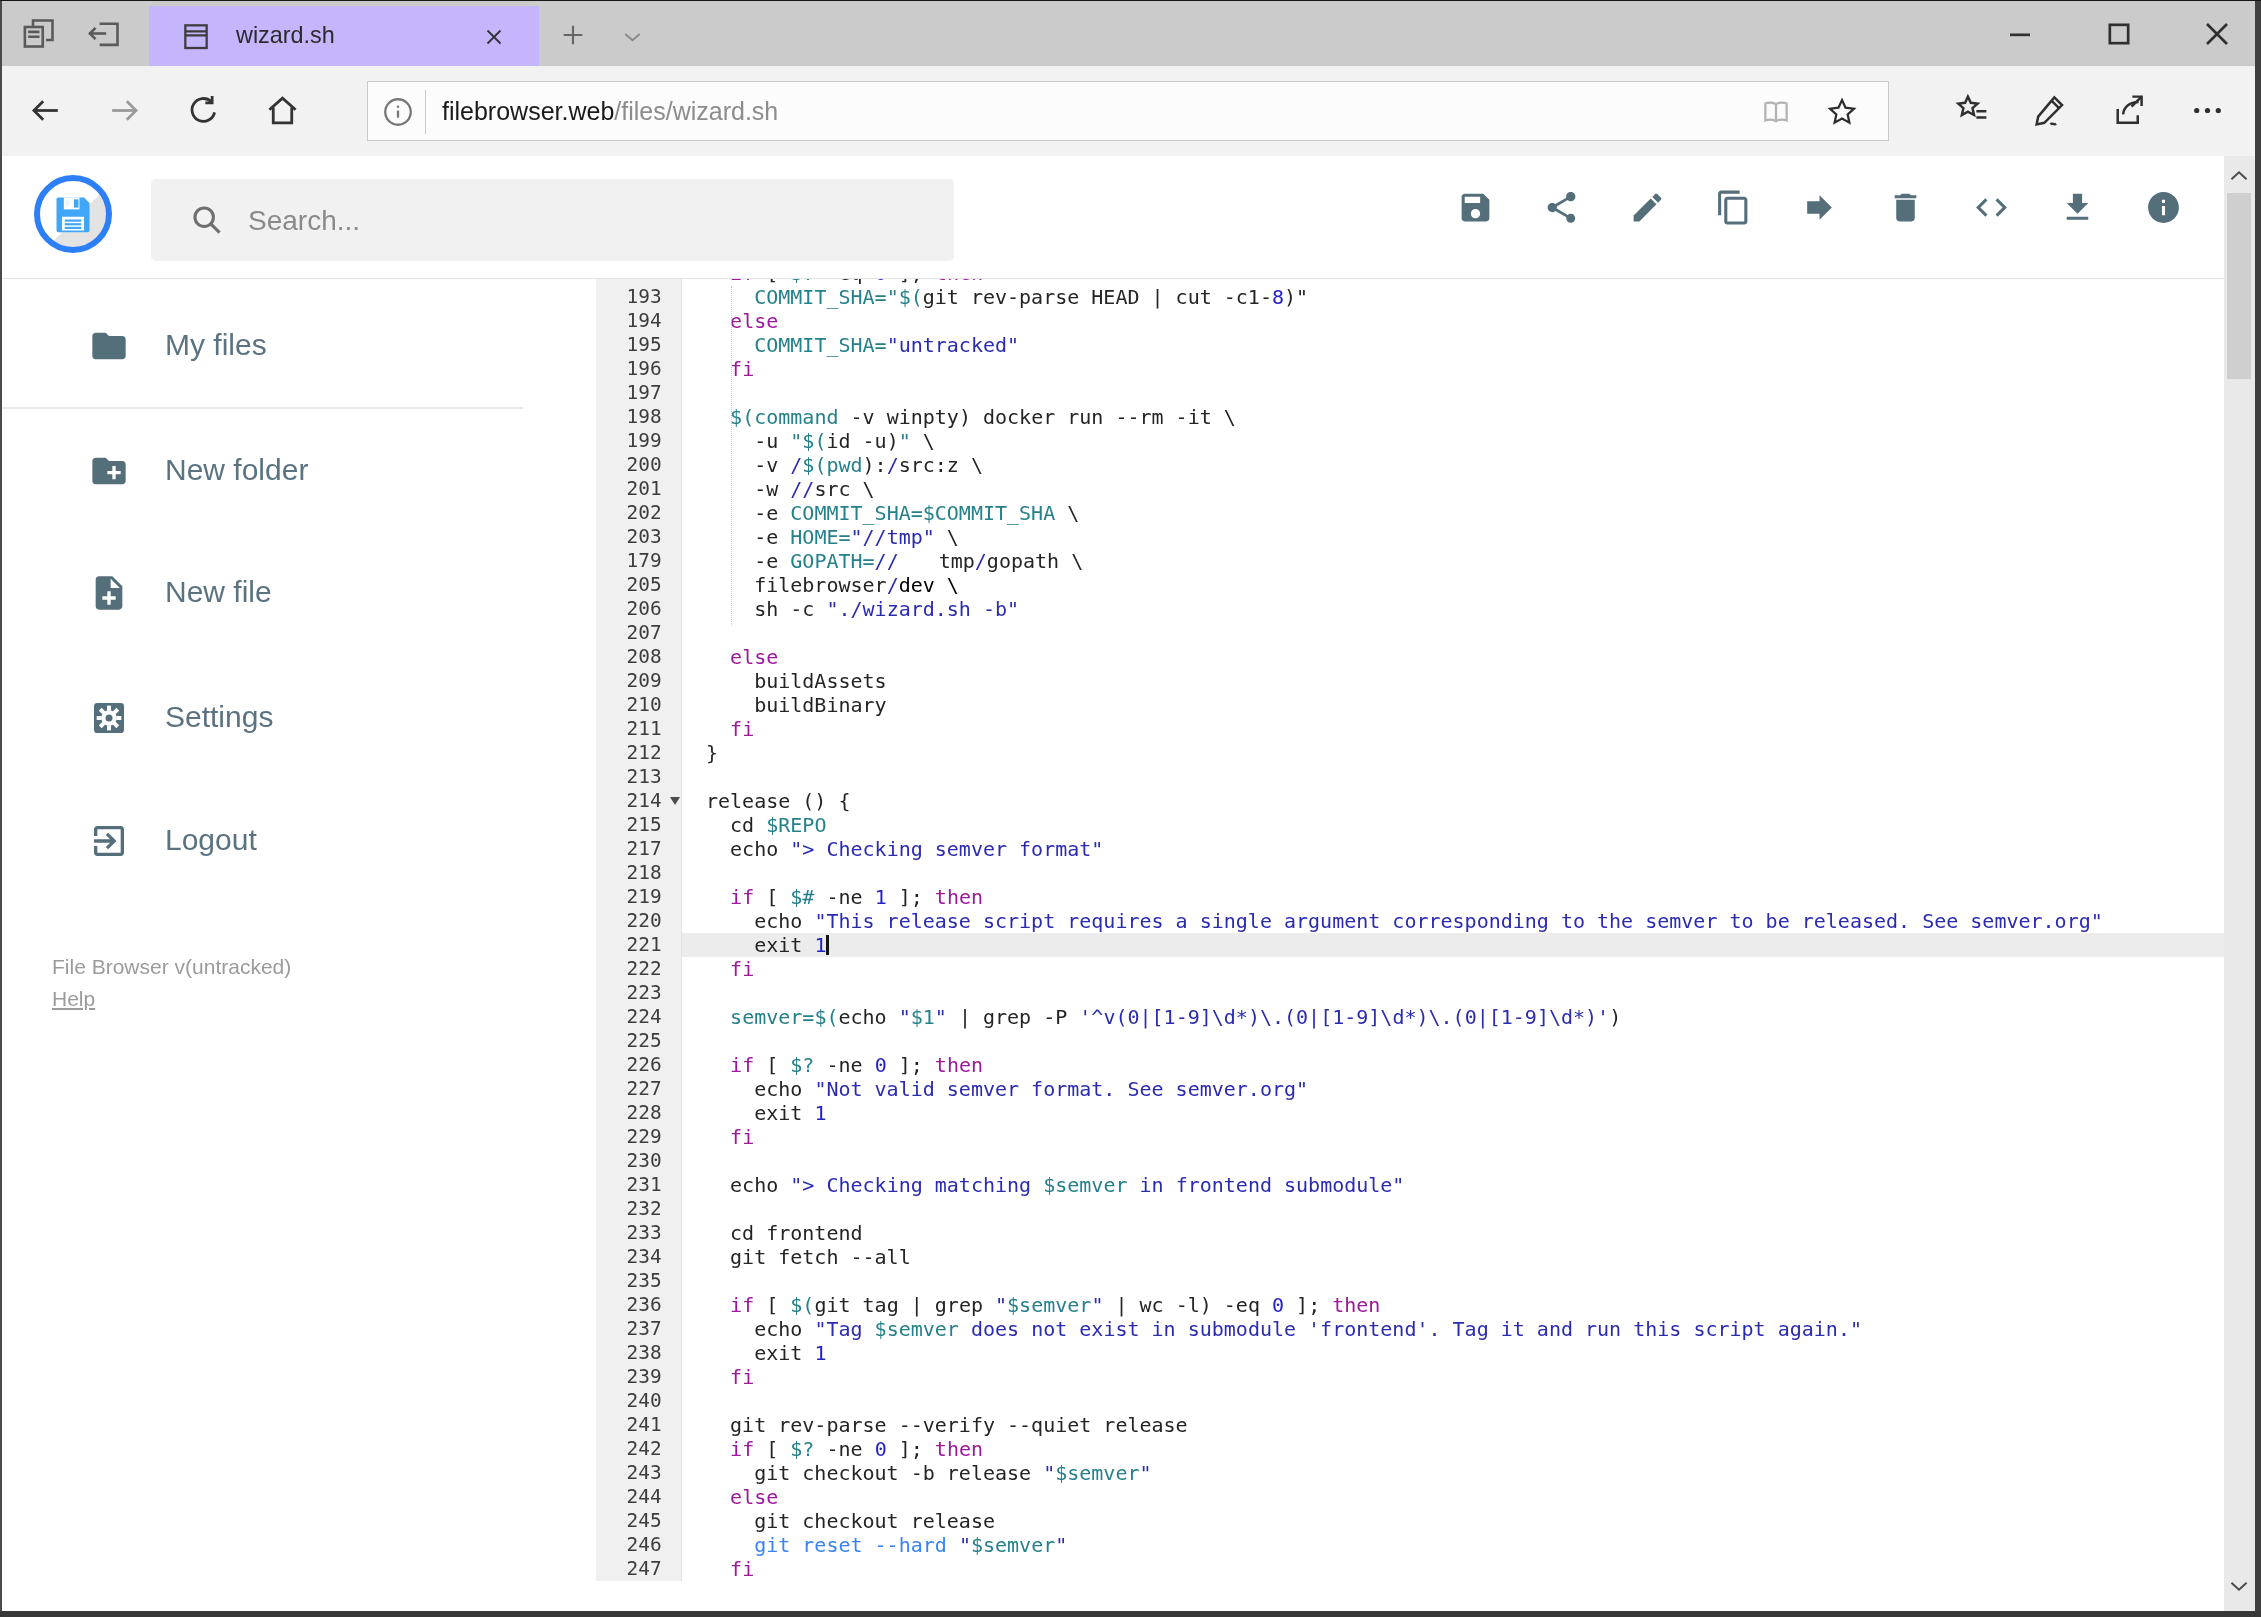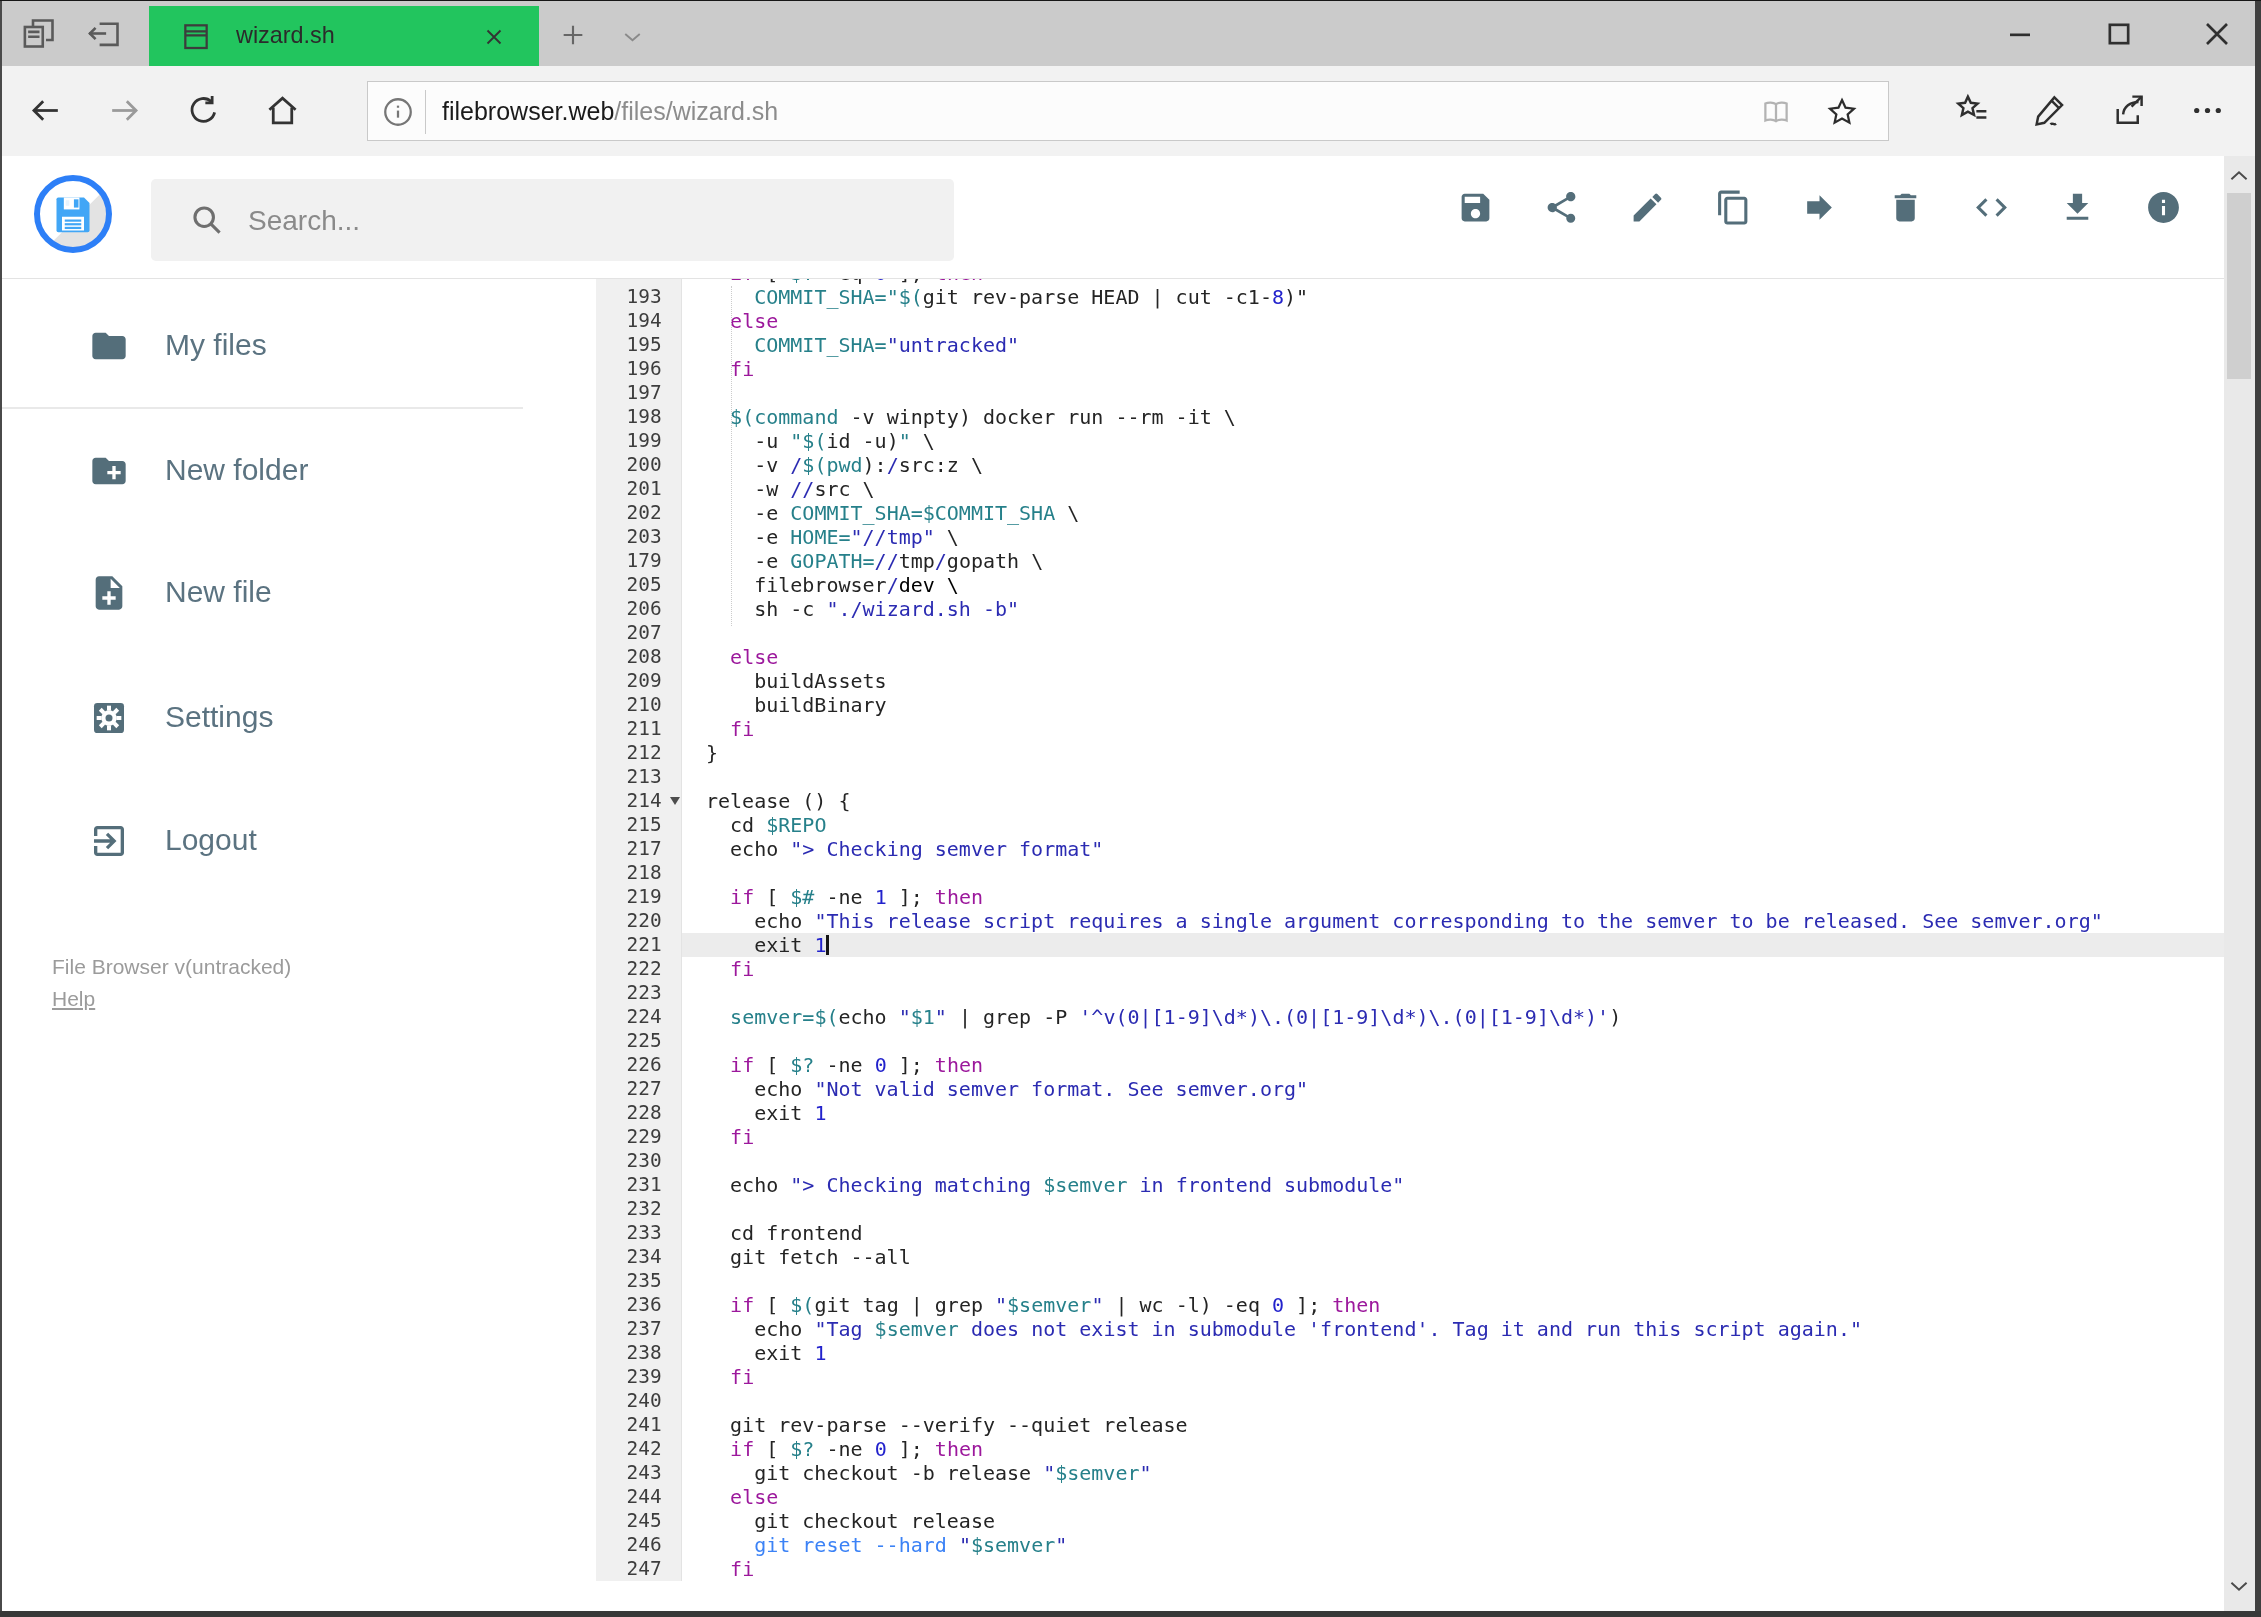--- a/index.html
+++ b/index.html
@@ -5,21 +5,21 @@
   html,body{margin:0;padding:0;background:#9a9a9a;}
   .window{position:relative;width:2261px;height:1617px;background:#fff;overflow:hidden;
     font-family:"Liberation Sans",sans-serif;border-top:1.6px solid #161616;box-sizing:border-box;}
   .edge-left{position:absolute;left:0;top:0;width:1.6px;height:1617px;background:#4a4a4a;z-index:60;}
   .edge-right{position:absolute;left:2255px;top:0;width:6.5px;height:1617px;background:#3f3f3f;z-index:60;}
   .edge-bottom{position:absolute;left:0;bottom:0;width:2261px;height:5.7px;background:#383838;z-index:70;}
 
   
   .titlebar{position:absolute;left:0;top:0;width:2261px;height:65px;background:#cbcbcb;}
   .tb-btn{position:absolute;top:13px;width:39px;height:39px;color:#5a5a5a;}
-  .tab{position:absolute;left:149px;top:4.8px;width:390px;height:61px;background:#22c55e;text-decoration:underline;}
+  .tab{position:absolute;left:149px;top:4.8px;width:390px;height:61px;background:#c4b5fd;text-decoration:underline;}
   .tab-title{position:absolute;left:87px;top:16px;font-size:23.4px;color:#2b2b2b;}
   .tab-fav{position:absolute;left:31px;top:14.5px;width:32px;height:32px;color:#3c3c3c;}
   .tab-close{position:absolute;right:32px;top:18px;width:26px;height:26px;color:#333;}
   .win-ctrl{position:absolute;top:13px;width:40px;height:40px;color:#2f2f2f;}
   svg{display:block;}
 
   
   .navrow{position:absolute;left:0;top:65px;width:2261px;height:90px;background:#f2f2f2;}
   .nav-btn{position:absolute;top:26px;width:37px;height:37px;color:#333;}
   .urlfield{position:absolute;left:367px;top:14.5px;width:1522px;height:60px;background:#fcfcfc;
@@ -434,21 +434,21 @@
           <div class="row">
             <div class="gut">
               <span>203</span>
             </div>
             <pre class="code"><span style="color: rgb(36, 36, 36);">    -e </span><span style="color: rgb(38, 128, 138);">HOME=</span><span style="color: rgb(43, 43, 178);">"//tmp"</span><span style="color: rgb(36, 36, 36);"> \</span></pre>
           </div>
           <div class="row">
             <div class="gut">
               <span>179</span>
             </div>
-            <pre class="code"><span style="color: rgb(36, 36, 36);">    -e </span><span style="color: rgb(38, 128, 138);">GOPATH=</span><span style="color: rgb(43, 43, 178);">//</span><span style="color: rgb(36, 36, 36);">tmp</span><span style="color: rgb(43, 43, 178);">/</span><span style="color: rgb(36, 36, 36);">gopath \</span></pre>
+            <pre class="code"><span style="color: rgb(36, 36, 36);">    -e </span><span style="color: rgb(38, 128, 138);">GOPATH=</span><span style="color: rgb(43, 43, 178);">//</span><span style="color: rgb(36, 36, 36); margin-left: 40px;">tmp</span><span style="color: rgb(43, 43, 178);">/</span><span style="color: rgb(36, 36, 36);">gopath \</span></pre>
           </div>
           <div class="row">
             <div class="gut">
               <span>205</span>
             </div>
             <pre class="code"><span style="color: rgb(36, 36, 36);">    filebrowser</span><span style="color: rgb(43, 43, 178);">/</span><span style="color: #000000;">dev \</span></pre>
           </div>
           <div class="row">
             <div class="gut">
               <span>206</span>

